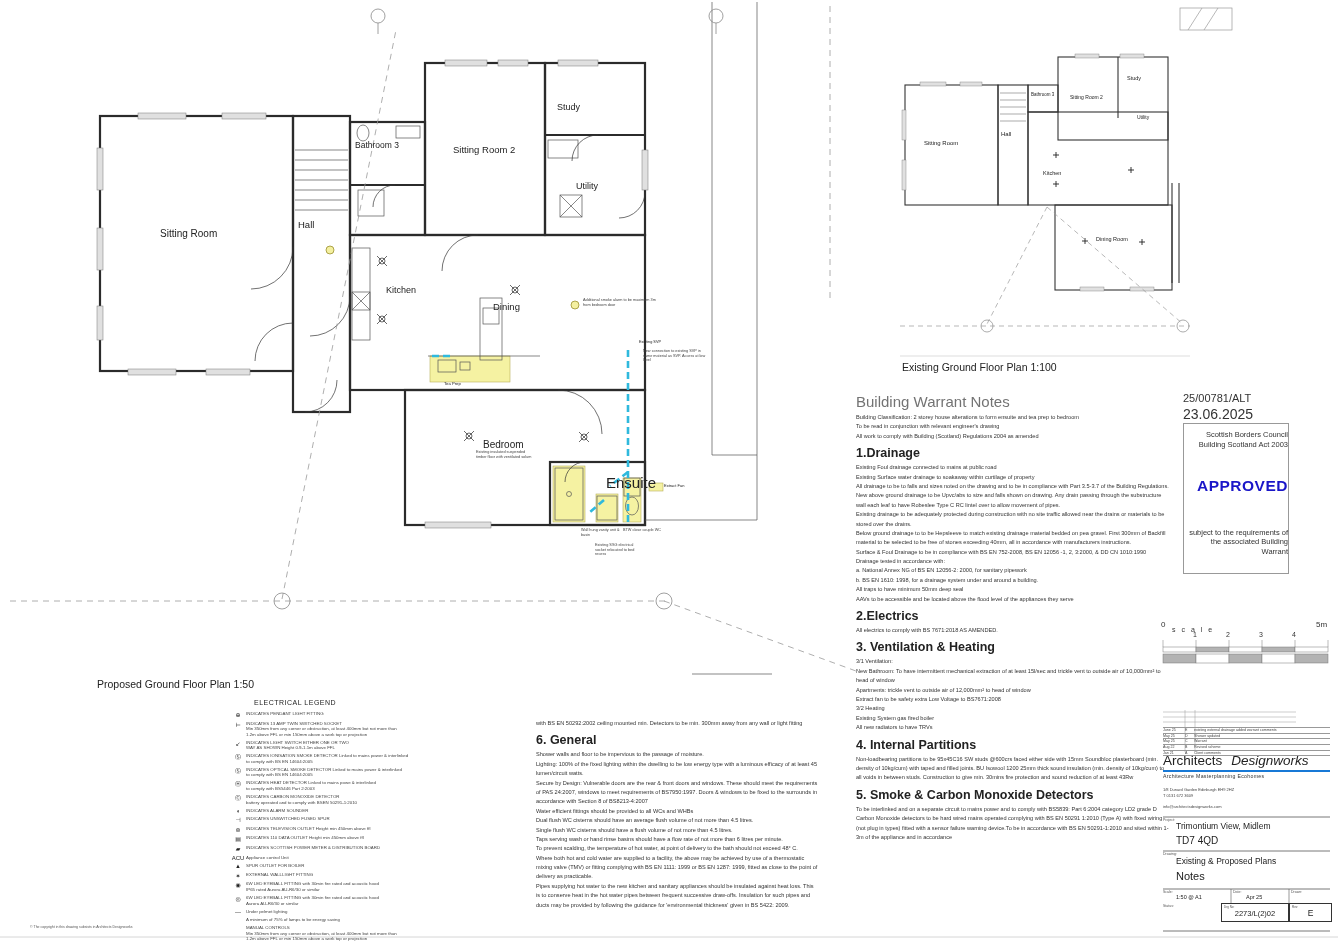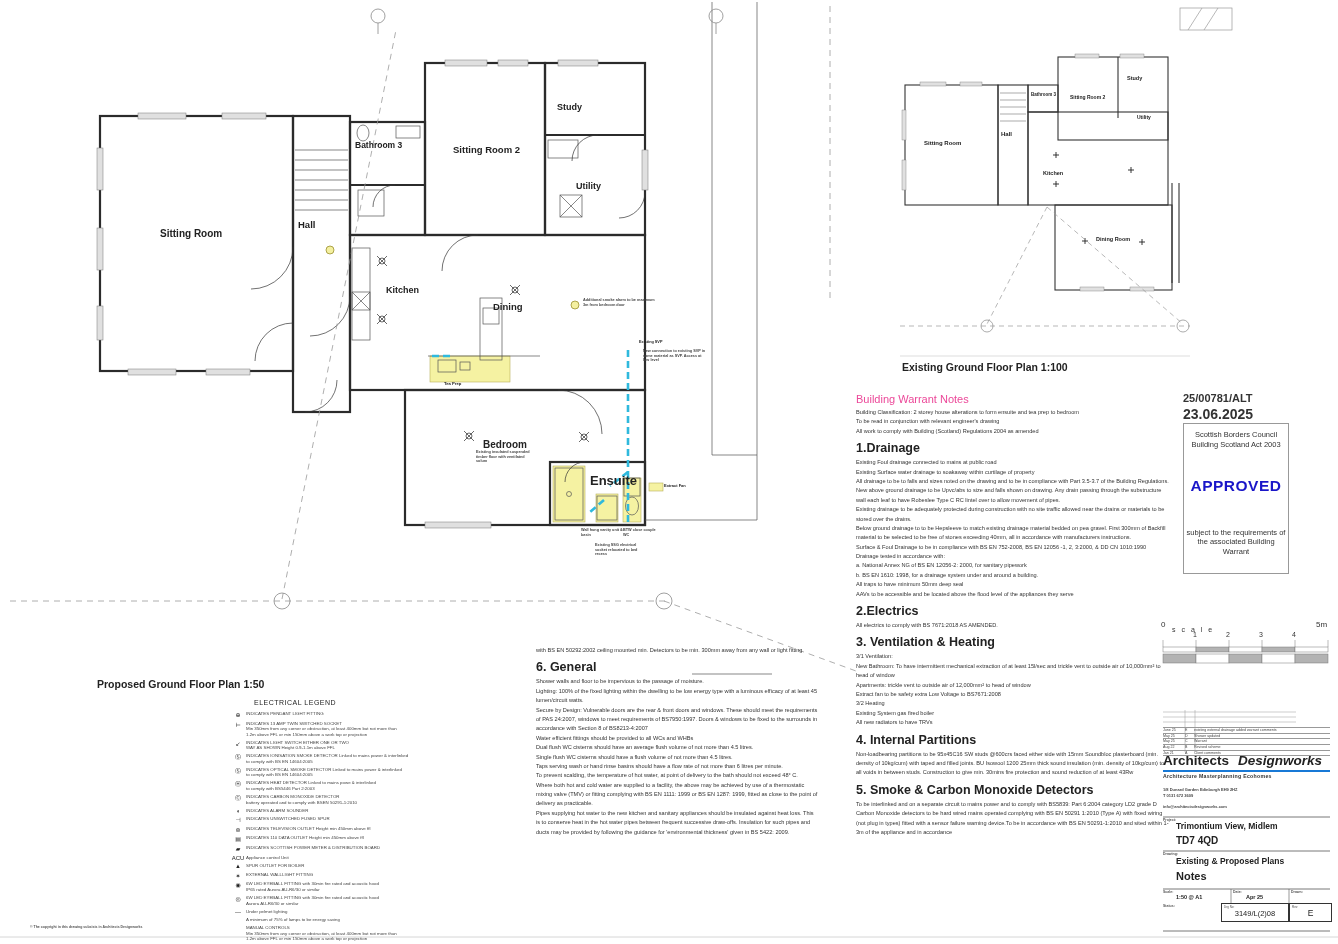--- a/index.html
+++ b/index.html
@@ -1,30 +1,30 @@
 <!DOCTYPE html>
 <html><head>
 <meta charset="utf-8">
 <style>
   html,body{margin:0;padding:0;background:#f2f2f2;font-family:"Liberation Sans",sans-serif;}
   #sheet{position:relative;width:1338px;height:944px;background:#ffffff;overflow:hidden;color:#1a1a1a;}
   #linework{position:absolute;left:0;top:0;width:1338px;height:944px;}
-  .lbl{position:absolute;white-space:nowrap;color:#222;line-height:1.15;font-weight:bold;}
+  .lbl{position:absolute;white-space:nowrap;color:#222;line-height:1.15;}
   .wrap{white-space:normal;line-height:1.25;color:#444;}
   
   #pl-sr{left:160px;top:228px;font-size:10px}
   #pl-hall{left:298px;top:220px;font-size:9.5px}
   #pl-b3{left:355px;top:141px;font-size:8.5px}
   #pl-sr2{left:453px;top:145px;font-size:9.5px}
   #pl-study{left:557px;top:102px;font-size:9px}
   #pl-util{left:576px;top:181px;font-size:9px}
   #pl-kit{left:386px;top:285px;font-size:9px}
   #pl-din{left:493px;top:302px;font-size:9.5px}
   #pl-bed{left:483px;top:439px;font-size:10px}
-  #pl-ens{left:590px;top:474px;font-size:13px}
+  #pl-ens{left:606px;top:474px;font-size:15px}
   #pl-tea{left:444px;top:382px;font-size:4.2px}
   #pl-exfan{left:664px;top:484px;font-size:4px}
   #pl-smoke{left:583px;top:298px;font-size:3.8px;width:74px}
   #pl-svp1{left:639px;top:340px;font-size:3.8px}
   #pl-svp2{left:643px;top:349px;font-size:3.8px;width:64px}
   #pl-bednote{left:476px;top:450px;font-size:3.8px;width:58px}
   #pl-van{left:581px;top:528px;font-size:3.8px;width:42px}
   #pl-wcn{left:623px;top:528px;font-size:3.8px;width:38px}
   #pl-sock{left:595px;top:543px;font-size:3.8px;width:48px}
   #pl-caption{left:97px;top:678px;font-size:10.5px}
@@ -34,28 +34,28 @@
   #el-b3{left:1031px;top:92px;font-size:4.5px}
   #el-sr2{left:1070px;top:95px;font-size:5px}
   #el-study{left:1127px;top:75px;font-size:5.5px}
   #el-util{left:1137px;top:115px;font-size:5px}
   #el-kit{left:1043px;top:170px;font-size:5.5px}
   #el-din{left:1096px;top:236px;font-size:5.5px}
   #el-caption{left:902px;top:361px;font-size:10.5px}
   
   .notes{position:absolute;color:#333;}
   .notes p{font-size:5.6px;line-height:1.68;margin:0;color:#333;}
-  .notes h2{font-size:11px;font-weight:400;margin:0 0 3px 0;color:#ec4899;}
+  .notes h2{font-size:15px;font-weight:400;margin:0 0 3px 0;color:#737373;}
   .notes h3{font-size:12.5px;font-weight:700;margin:5px 0 3px 0;color:#222;}
   #warrant{left:856px;top:393px;width:313px;}
-  #midnotes{left:536px;top:646px;width:282px;}
+  #midnotes{left:536px;top:719px;width:282px;}
   
   #stamp-ref{left:1183px;top:392px;font-size:11px;color:#333}
   #stamp-date{left:1183px;top:406px;font-size:14px;color:#333}
-  #stamp-box{position:absolute;left:1183px;top:423px;width:104px;height:149px;border:1px solid #999;text-align:center;}
+  #stamp-box{position:absolute;left:1183px;top:423px;width:104px;height:149px;border:1px solid #999;text-align:right;}
   #stamp-box .council{font-size:7.5px;line-height:1.3;color:#333;margin-top:6px;}
   #stamp-box .approved{font-size:15.5px;font-weight:bold;color:#1a16c8;letter-spacing:.5px;margin-top:27px;}
   #stamp-box .footer{font-size:7.5px;line-height:1.3;color:#333;margin-top:33px;}
   
   .sb{position:absolute;font-size:7px;color:#333}
   #sb-0{left:1161px;top:620px;font-size:8px}
   #sb-5m{left:1316px;top:620px;font-size:8px}
   #sb-scale{left:1172px;top:626px;letter-spacing:2px}
   #sb-1{left:1193px;top:631px}#sb-2{left:1226px;top:631px}#sb-3{left:1259px;top:631px}#sb-4{left:1292px;top:631px}
   
@@ -493,21 +493,21 @@
   <span class="lbl" id="drw1">Existing &amp; Proposed Plans</span>
   <span class="lbl" id="drw2">Notes</span>
   <span class="lbl fieldlbl" id="scale-l">Scale:</span>
   <span class="lbl" id="scale-v">1:50 @ A1</span>
   <span class="lbl fieldlbl" id="date-l">Date:</span>
   <span class="lbl" id="date-v">Apr 25</span>
   <span class="lbl fieldlbl" id="drawn-l">Drawn:</span>
   <span class="lbl fieldlbl" id="status-l">Status:</span>
   <div id="drg-box">
     <span class="tiny">Drg No:</span>
-    <span class="val">3149/L(2)08</span>
+    <span class="val">2273/L(2)02</span>
   </div>
   <div id="rev-box">
     <span class="tiny">Rev:</span>
     <span class="val">E</span>
   </div>
 
   <div id="legend">
     <h4>ELECTRICAL LEGEND</h4>
     <div>
 

